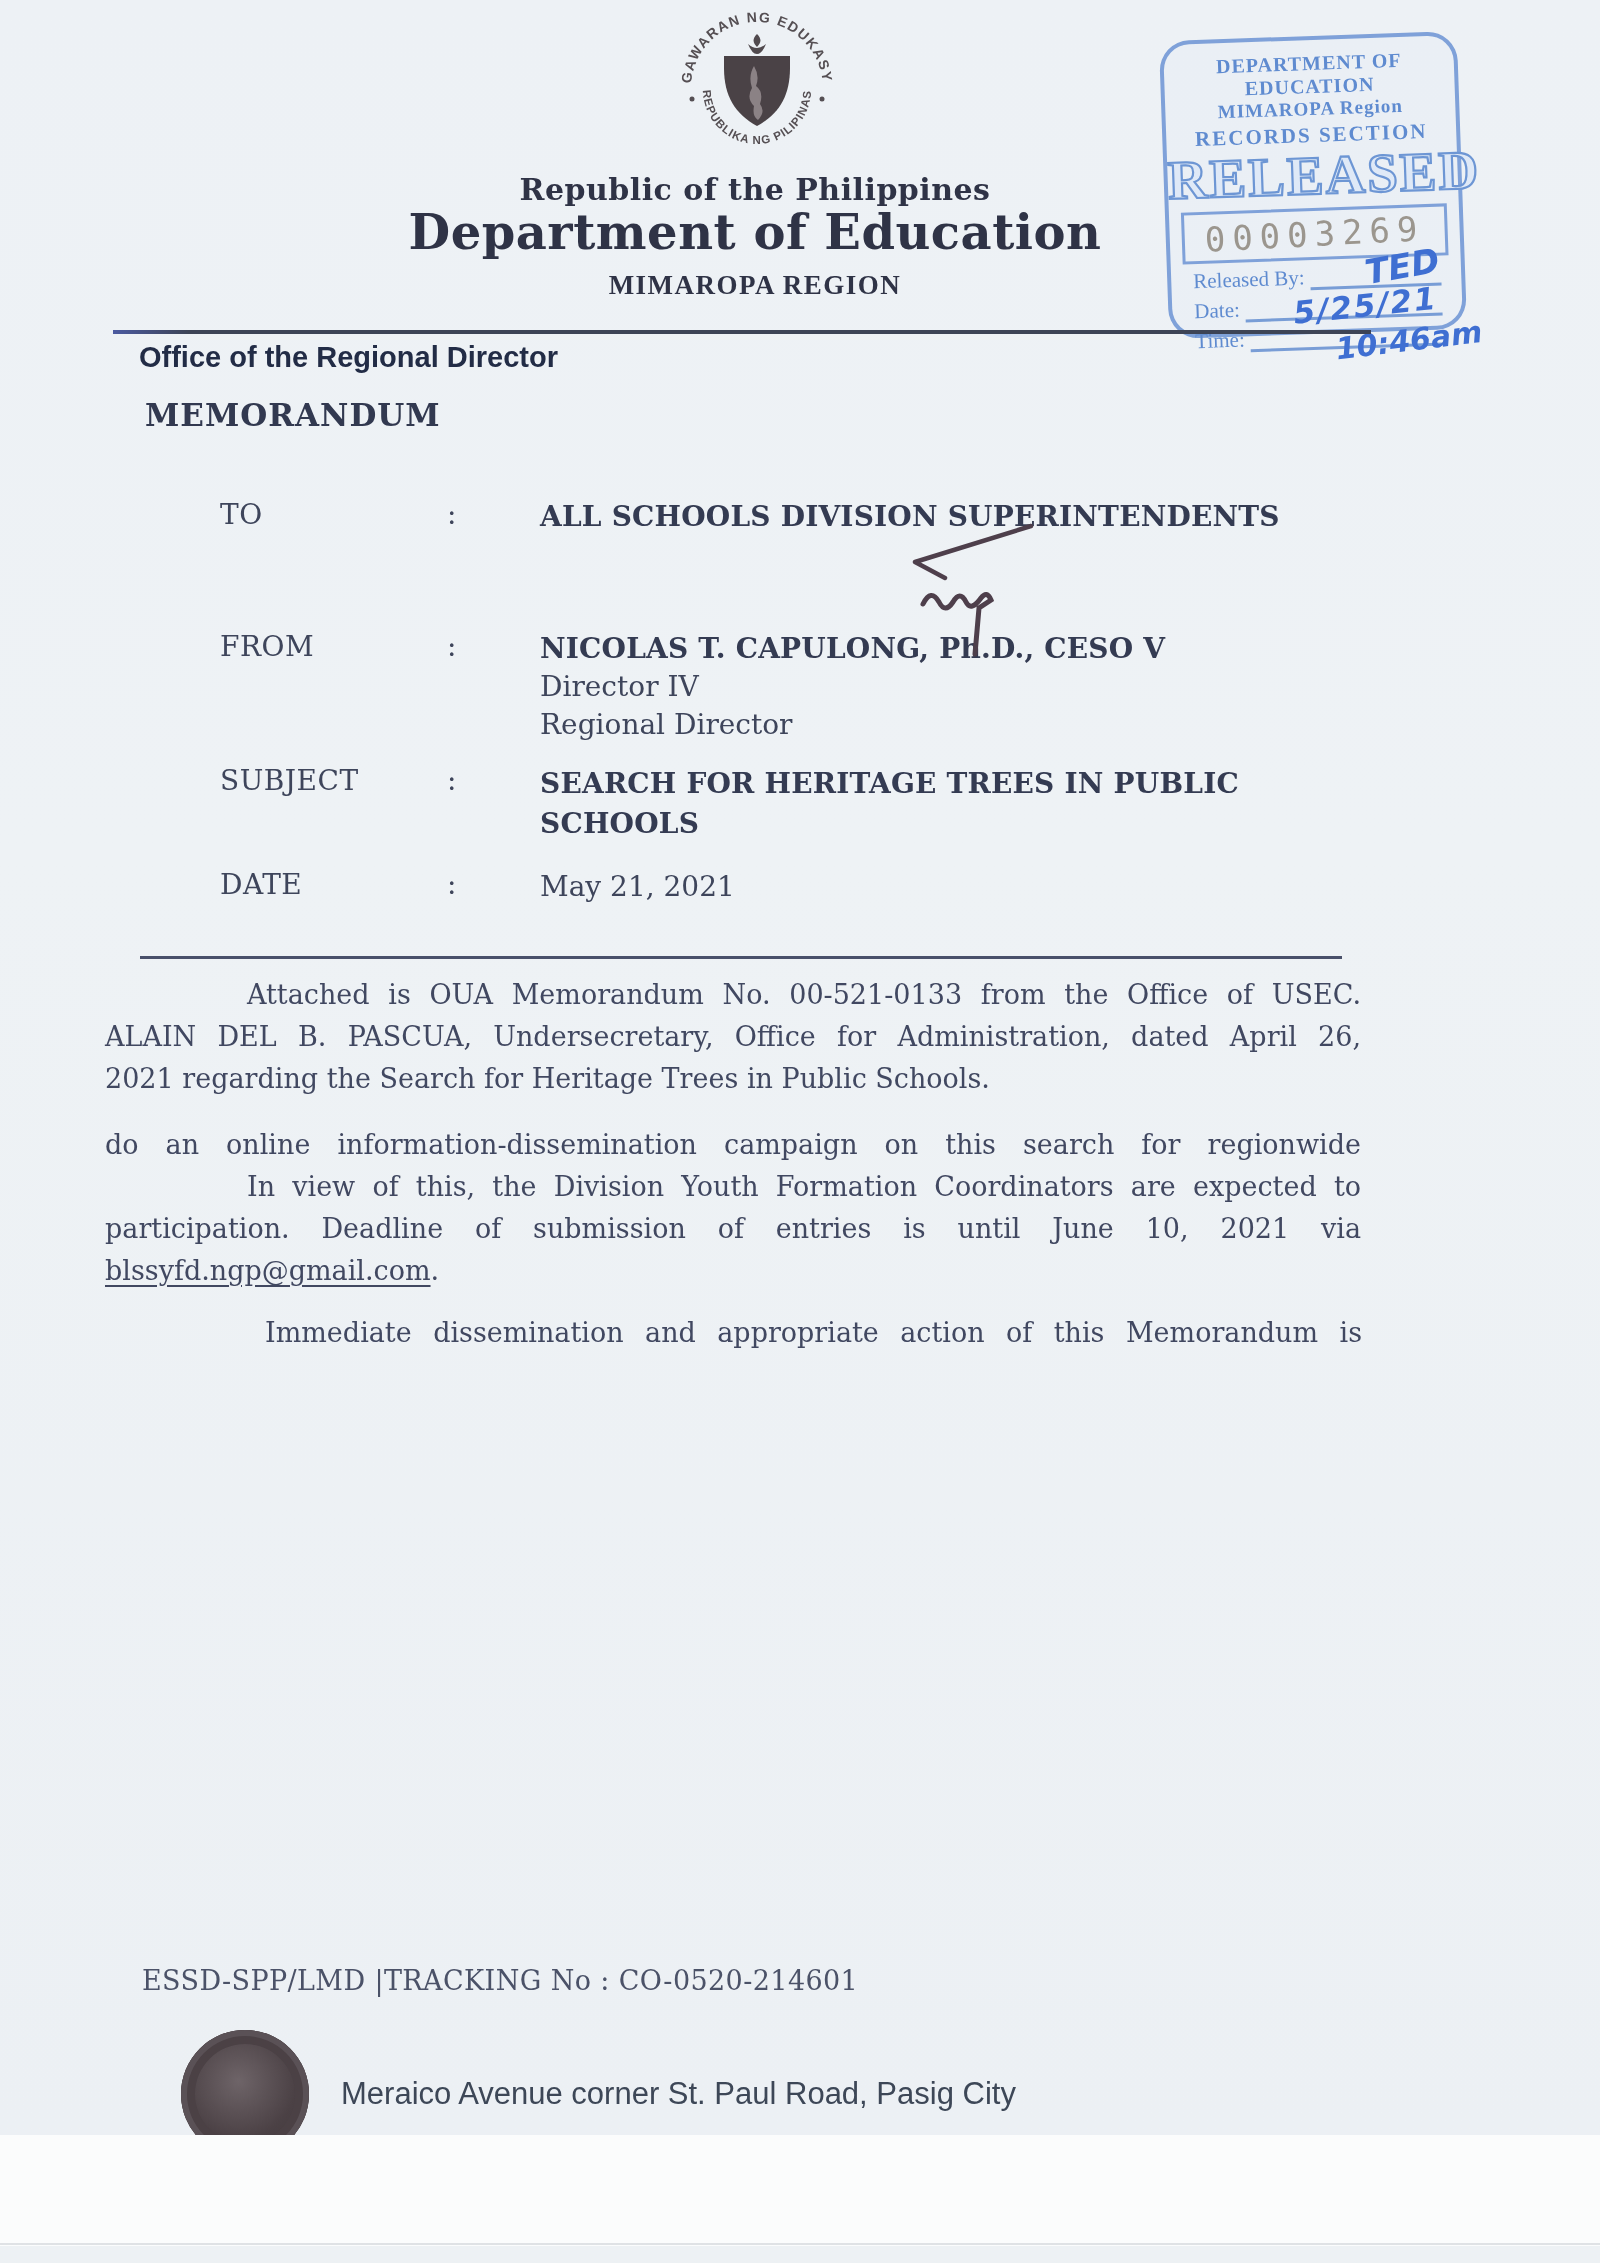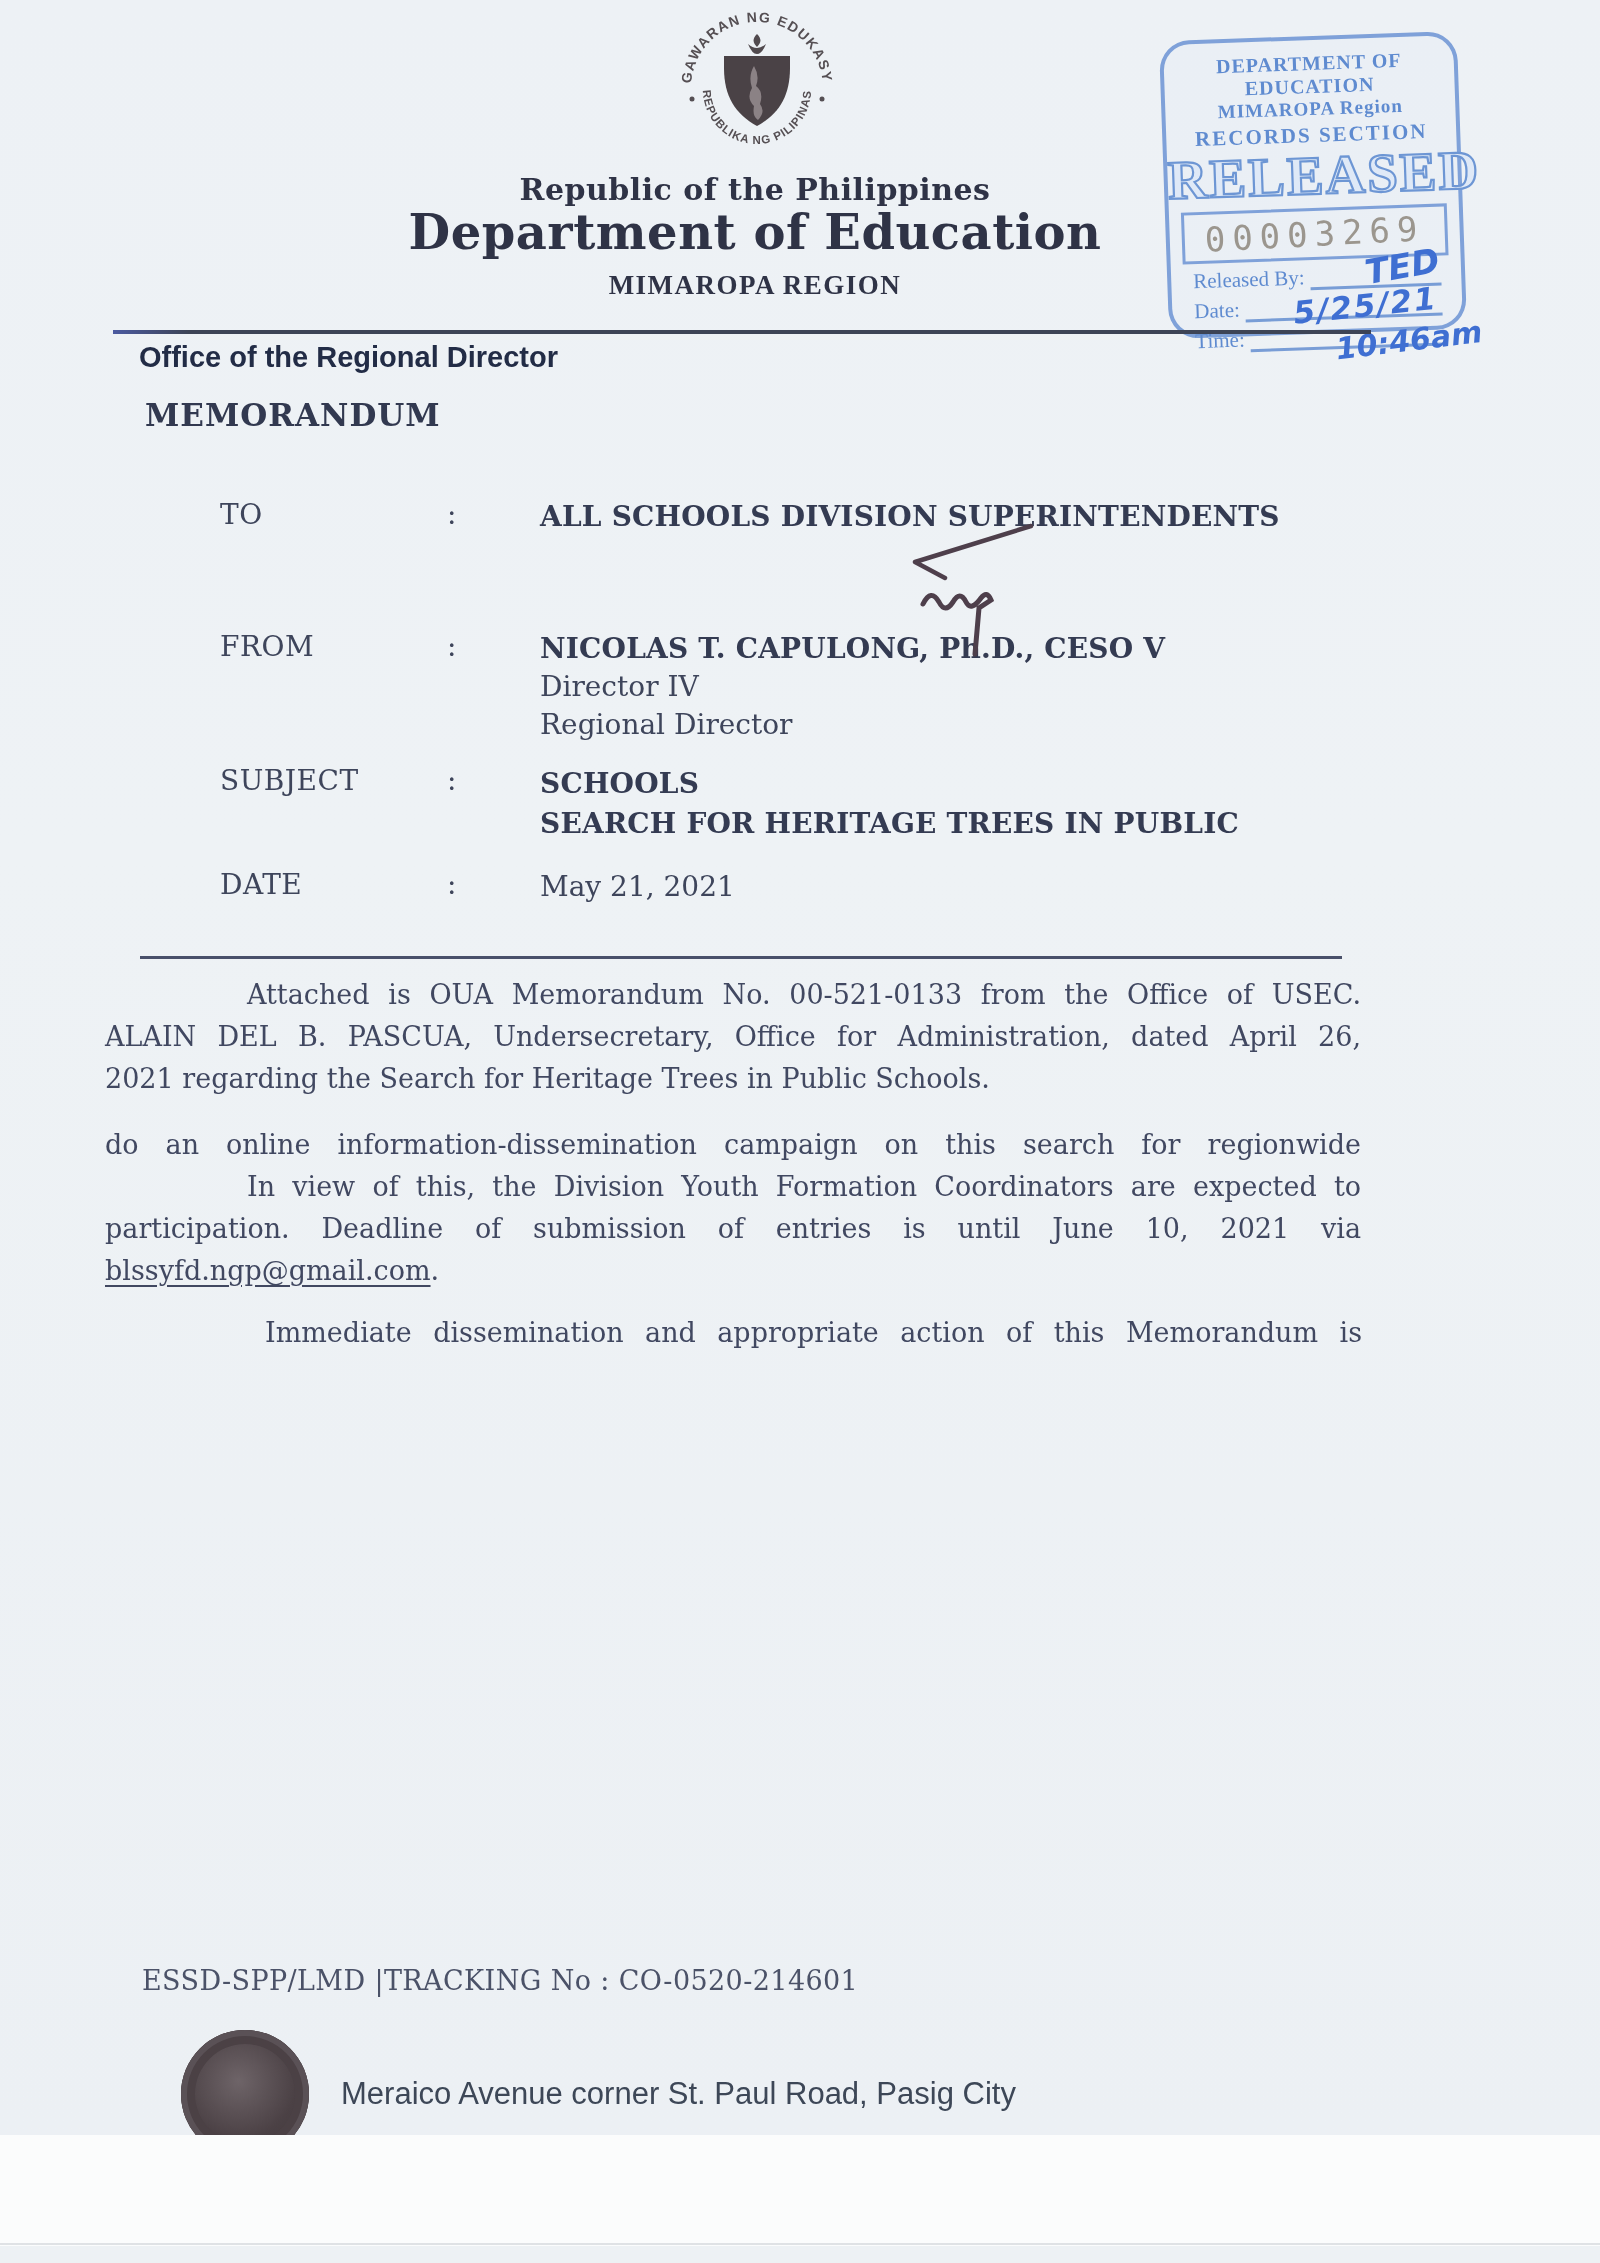--- a/index.html
+++ b/index.html
@@ -157,22 +157,22 @@
     <span class="mval">
       <span class="b" style="display:block;">NICOLAS T. CAPULONG, Ph.D., CESO V</span>
       <span style="display:block;">Director IV</span>
       <span style="display:block;">Regional Director</span>
     </span>
   </div>
   <div class="mrow" style="top:764px;">
     <span class="mlabel">SUBJECT</span>
     <span class="mcolon">:</span>
     <span class="mval">
+      <span class="b" style="display:block; line-height:40px;">SEARCH FOR HERITAGE TREES IN PUBLIC</span>
       <span class="b" style="display:block; line-height:40px;">SCHOOLS</span>
-      <span class="b" style="display:block; line-height:40px;">SEARCH FOR HERITAGE TREES IN PUBLIC</span>
     </span>
   </div>
   <div class="mrow" style="top:868px;">
     <span class="mlabel">DATE</span>
     <span class="mcolon">:</span>
     <span class="mval">May 21, 2021</span>
   </div>
 
   <svg class="sig" width="155" height="140" viewBox="0 0 155 140">
     <path d="M138,8 L22,44 L52,60" fill="none" stroke="#4e3f4b" stroke-width="4.5" stroke-linecap="round" stroke-linejoin="round"></path>

